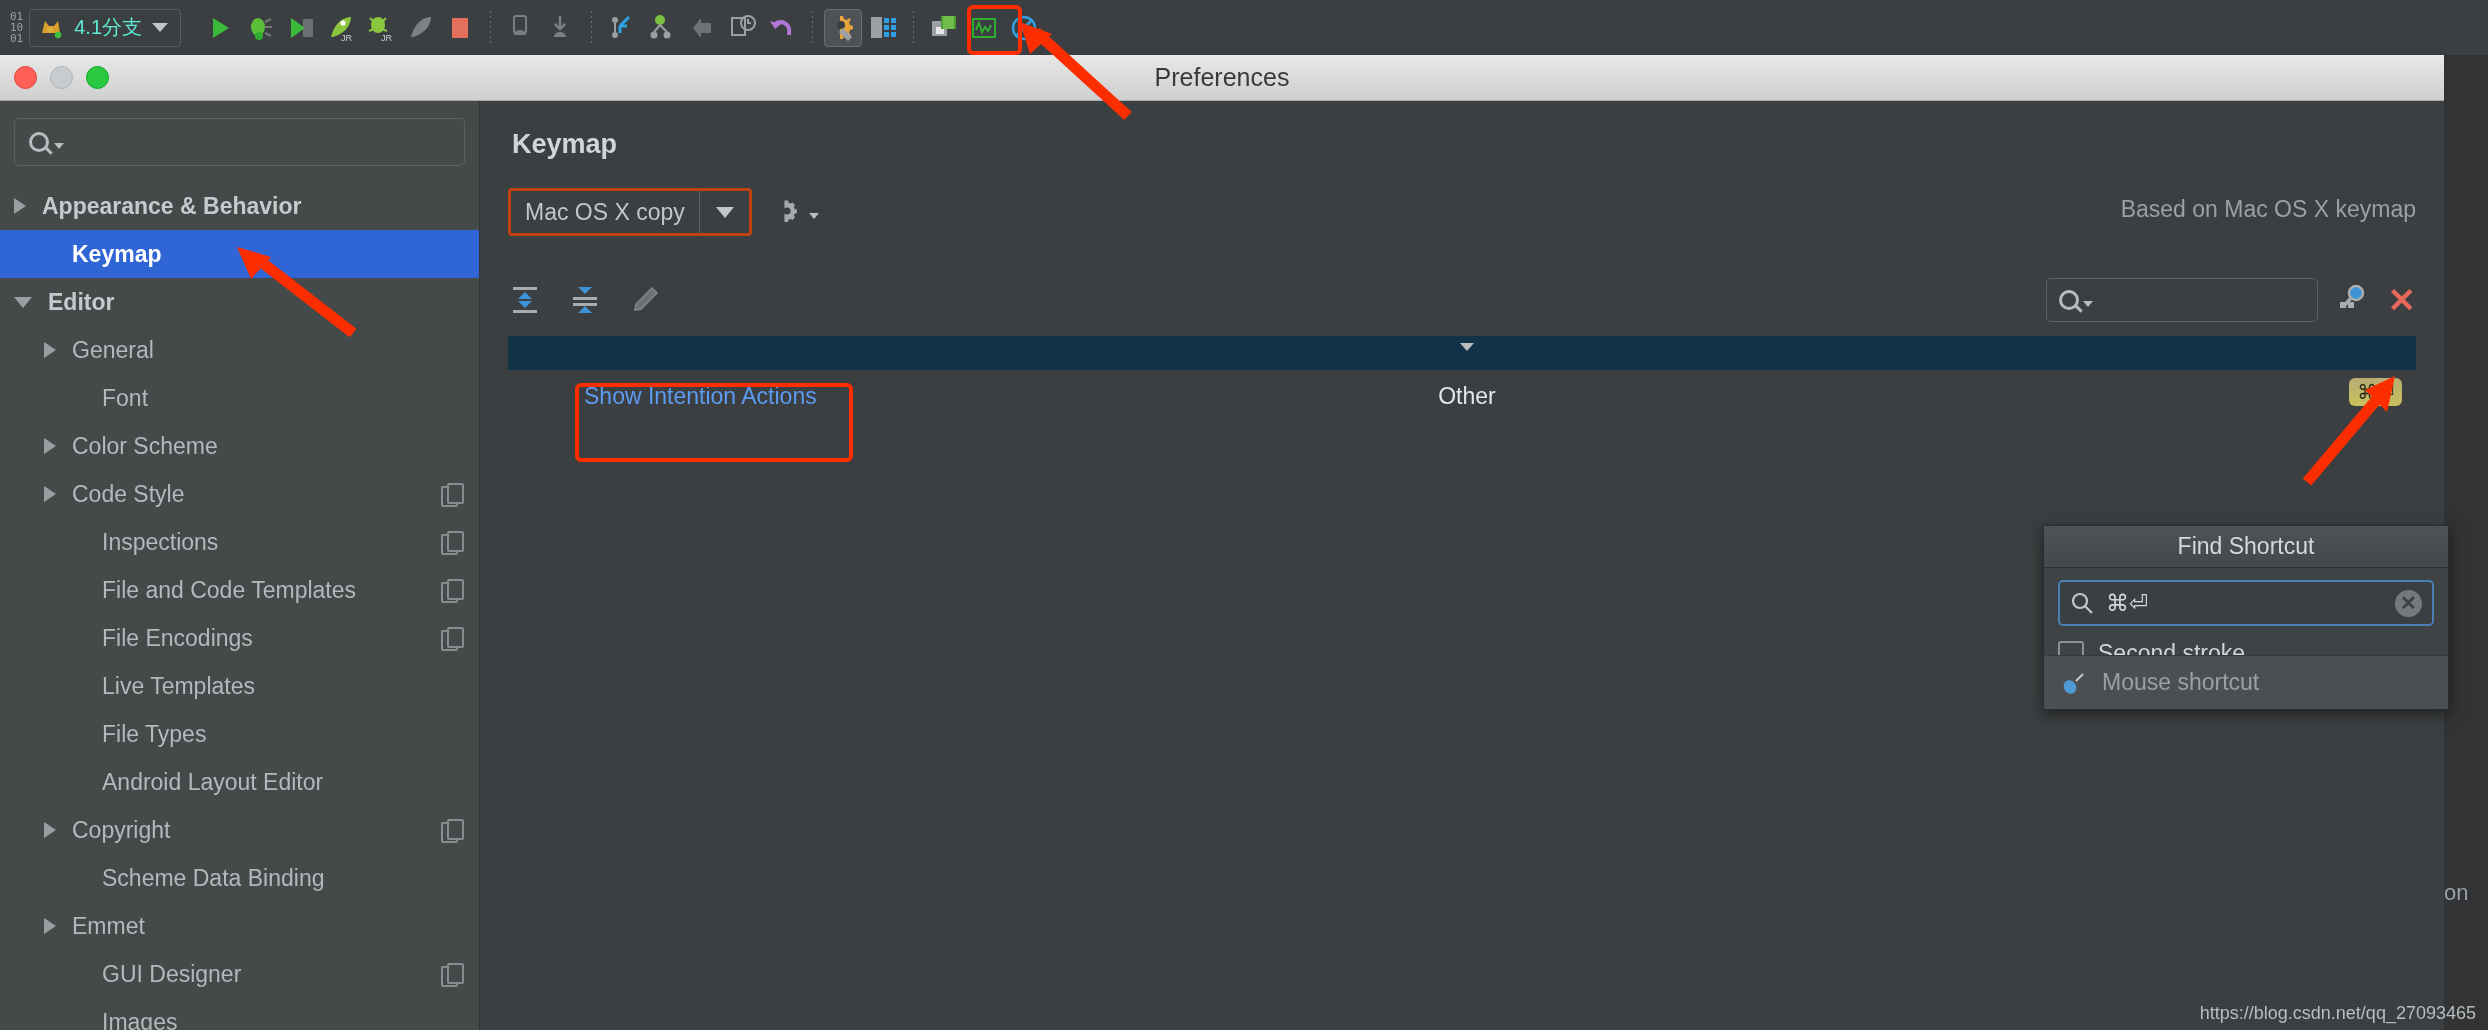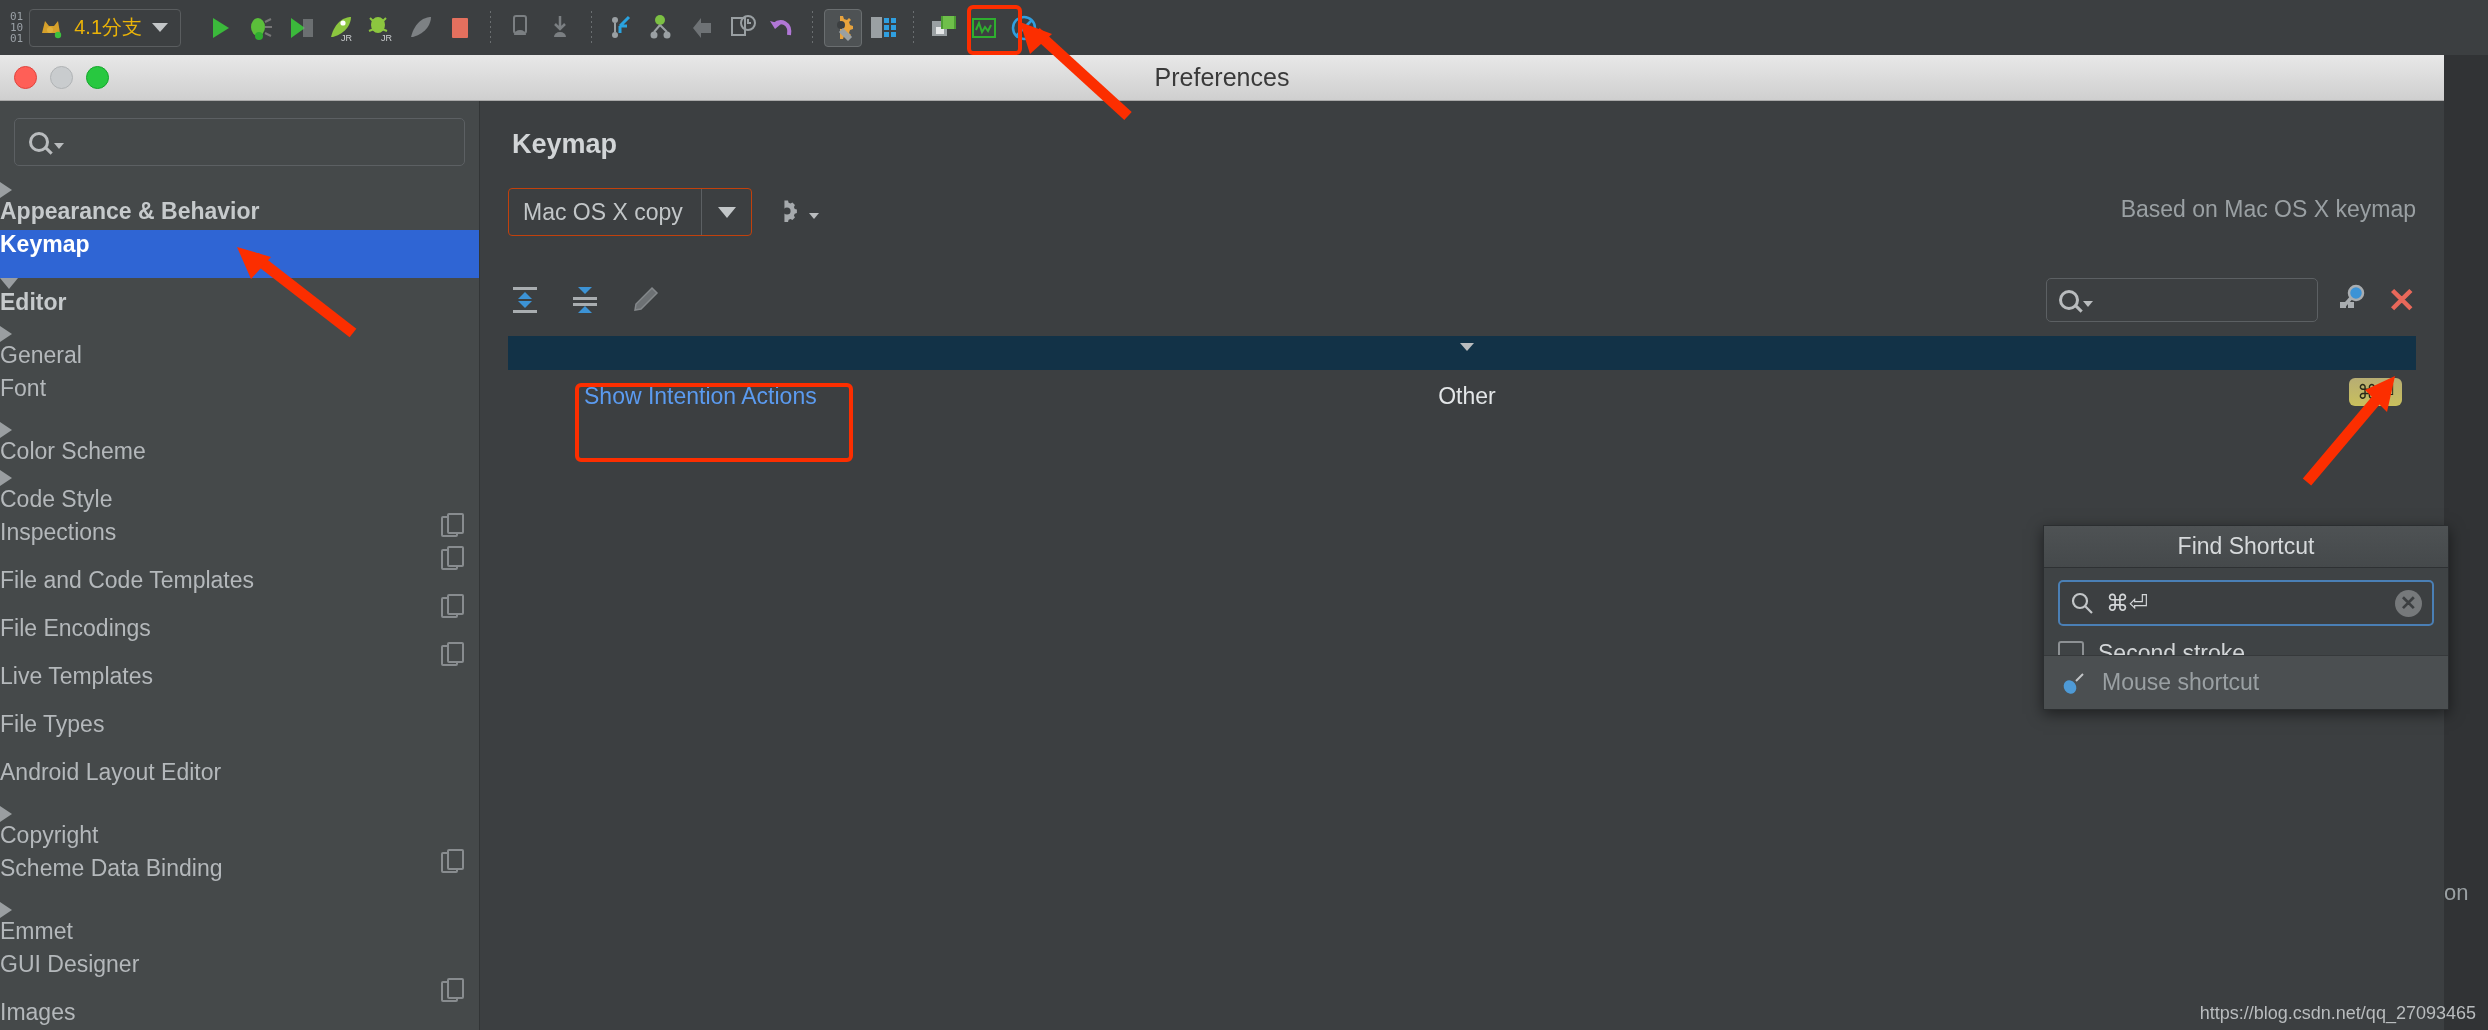--- a/index.html
+++ b/index.html
@@ -18,21 +18,21 @@
     display: flex; align-items: center; padding-left: 10px; gap: 2px;
   }
   .bin-col { display: flex; flex-direction: column; font-size: 11px;
     color: #9aa0a6; line-height: 11px; font-family: "DejaVu Sans Mono", monospace;
     margin-right: 4px; }
   .module-combo {
     display: flex; align-items: center; gap: 10px;
     border: 1px solid #5a5d5f; border-radius: 4px;
     height: 38px; padding: 0 12px 0 8px; margin-right: 18px; background: #3c3f41;
   }
-  .module-combo .label { color: #eab308; font-size: 20px; }
+  .module-combo .label { color: #5eead4; font-size: 20px; }
   .cat-ic { width: 26px; height: 26px; position: relative; }
   .tri-down { width: 0; height: 0; border-left: 8px solid transparent;
     border-right: 8px solid transparent; border-top: 9px solid #c3c6c8; }
   .tb-btn { width: 38px; height: 38px; display: flex; align-items: center;
     justify-content: center; border-radius: 4px; position: relative; }
   .tb-btn.active { background: #4e5254; border: 1px solid #6a6e70; }
   .tb-sep { width: 1px; height: 34px; margin: 0 9px;
     background: repeating-linear-gradient(to bottom,#6a6e70 0 2px,transparent 2px 5px); }
   .tb-spacer { flex: 1; }
 
@@ -62,43 +62,43 @@
   .sb-search { height: 48px; border: 1px solid #5c6063; border-radius: 5px;
     background: #45494a; display: flex; align-items: center; padding-left: 14px; gap: 3px; }
   .mag { width: 20px; height: 20px; border: 3px solid #b9bcbe; border-radius: 50%;
     position: relative; display: inline-block; }
   .mag::after { content: ""; position: absolute; width: 3px; height: 9px;
     background: #b9bcbe; transform: rotate(-45deg); right: -4px; bottom: -6px; }
   .mini-tri { width: 0; height: 0; border-left: 5px solid transparent;
     border-right: 5px solid transparent; border-top: 6px solid #b9bcbe;
     margin-top: 8px; margin-left: 2px;}
   .tree { margin-top: 6px; }
-  .tr-row { height: 48px; display: flex; 
-    color: #b4b8bb; font-size: 23px; position: relative; padding-right: 16px; flex-direction: column; }
+  .tr-row { height: 48px; display: flex; align-items: center;
+    color: #b4b8bb; font-size: 23px; position: relative; padding-right: 16px; }
   .tr-row.sel { background: #2f65d4; color: #ffffff; font-weight: bold; }
   .tr-row.bold { font-weight: bold; color: #c6cacc; }
   .arr { width: 0; height: 0; flex: 0 0 auto; }
   .arr-r { border-top: 8px solid transparent; border-bottom: 8px solid transparent;
     border-left: 12px solid #9a9ea1; }
   .arr-d { border-left: 9px solid transparent; border-right: 9px solid transparent;
     border-top: 11px solid #9a9ea1; }
   .arr-none { width: 12px; height: 1px; }
   .tr-label { margin-left: 0; }
   .copy-ic { margin-left: auto; width: 22px; height: 22px; position: relative; opacity: .75;}
   .copy-ic::before { content:""; position:absolute; left:0; top:3px; width:13px; height:17px;
     border:2px solid #9fa3a6; border-radius:2px;}
   .copy-ic::after { content:""; position:absolute; left:6px; top:0px; width:13px; height:17px;
     border:2px solid #9fa3a6; border-radius:2px; background:#45494a;}
 
   
   .main { flex: 1; background: #3c3f41; position: relative; padding: 0 28px; }
   .page-title { font-size: 27px; color: #d2d5d7; font-weight: bold;
     margin-top: 28px; margin-left: 4px; }
   .km-row { margin-top: 28px; display: flex; align-items: center; gap: 22px; position: relative;}
-  .km-combo { width: 244px; height: 48px; border: 1px solid #c2410c; border-radius: 4px;
+  .km-combo { width: 244px; height: 48px; border: 3px solid #c2410c; border-radius: 4px;
     display: flex; align-items: center; background: #3c3f41; }
   .km-combo .val { flex: 1; padding-left: 14px; font-size: 23px; color: #c2c6c8; }
   .km-combo .arrowbox { width: 50px; height: 100%; border-left: 1px solid #5c6063;
     display: flex; align-items: center; justify-content: center; }
   .km-arrow { width:0;height:0;border-left:9px solid transparent;
     border-right:9px solid transparent;border-top:11px solid #c2c6c8; }
   .gear-wrap { display: flex; align-items: center; gap: 3px; }
   .based-on { position: absolute; right: 0; top: 8px; font-size: 23px; color: #9aa0a3; }
 
   .tool-row { margin-top: 46px; display: flex; align-items: center; gap: 26px;

